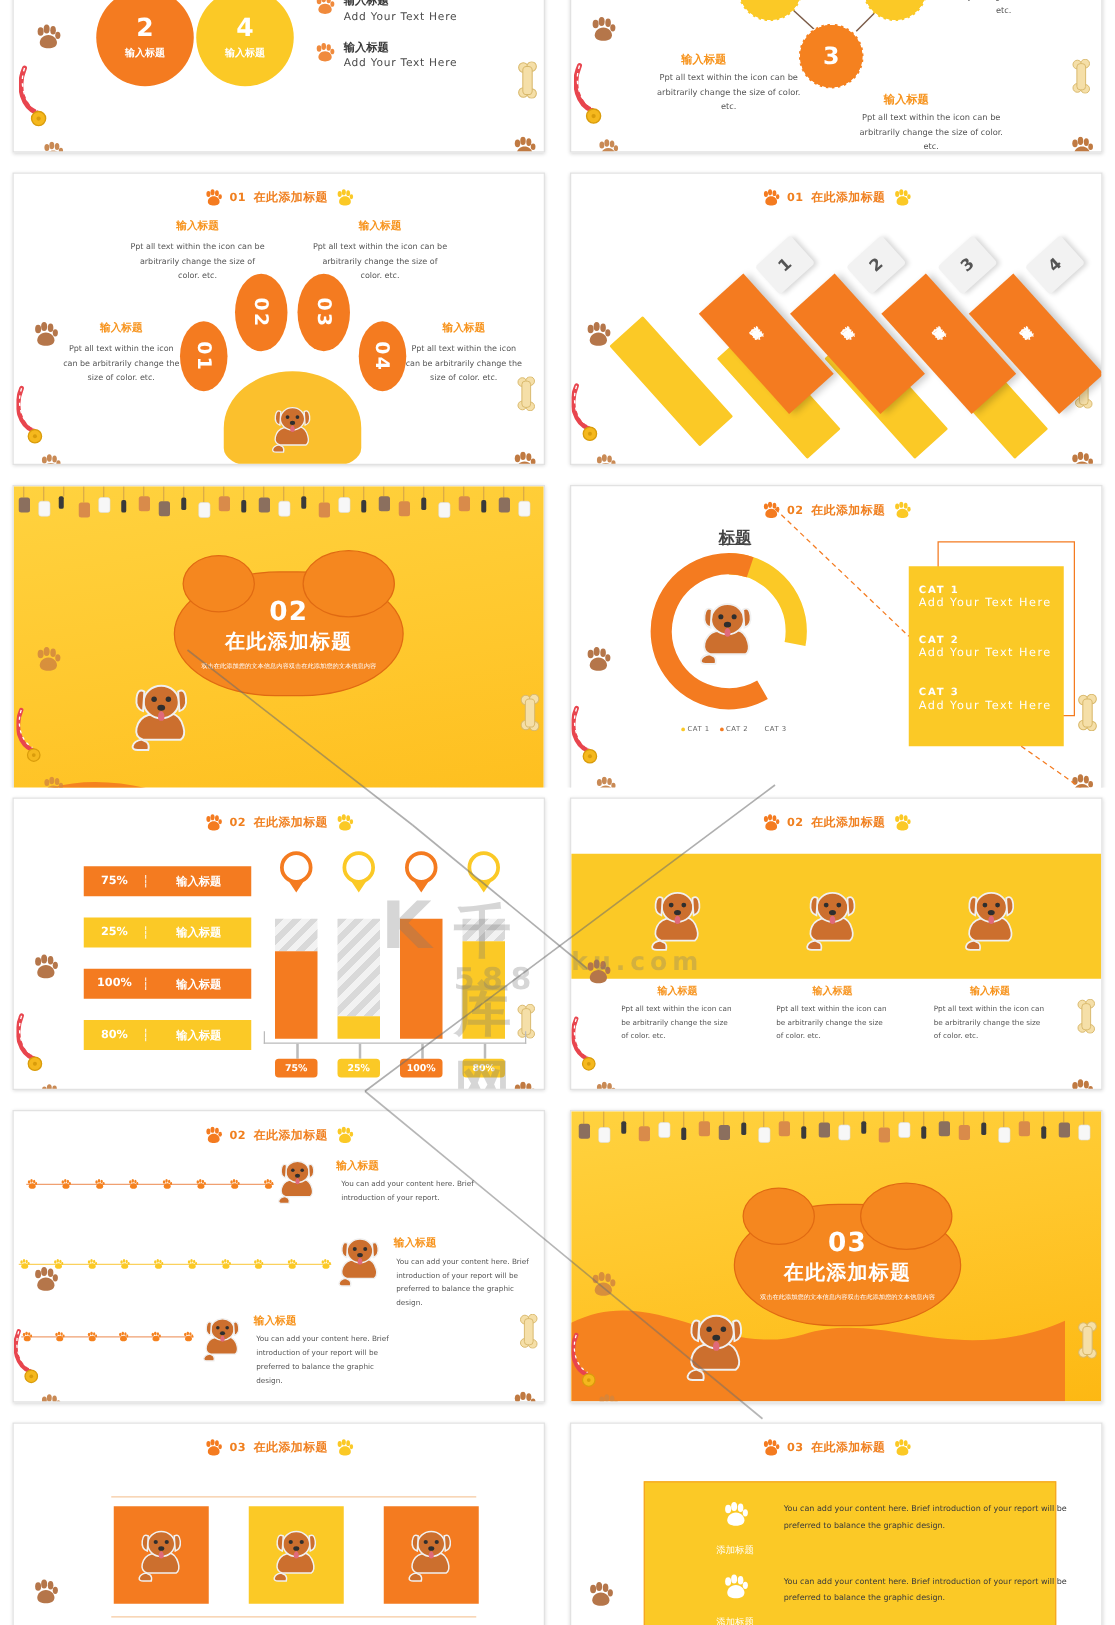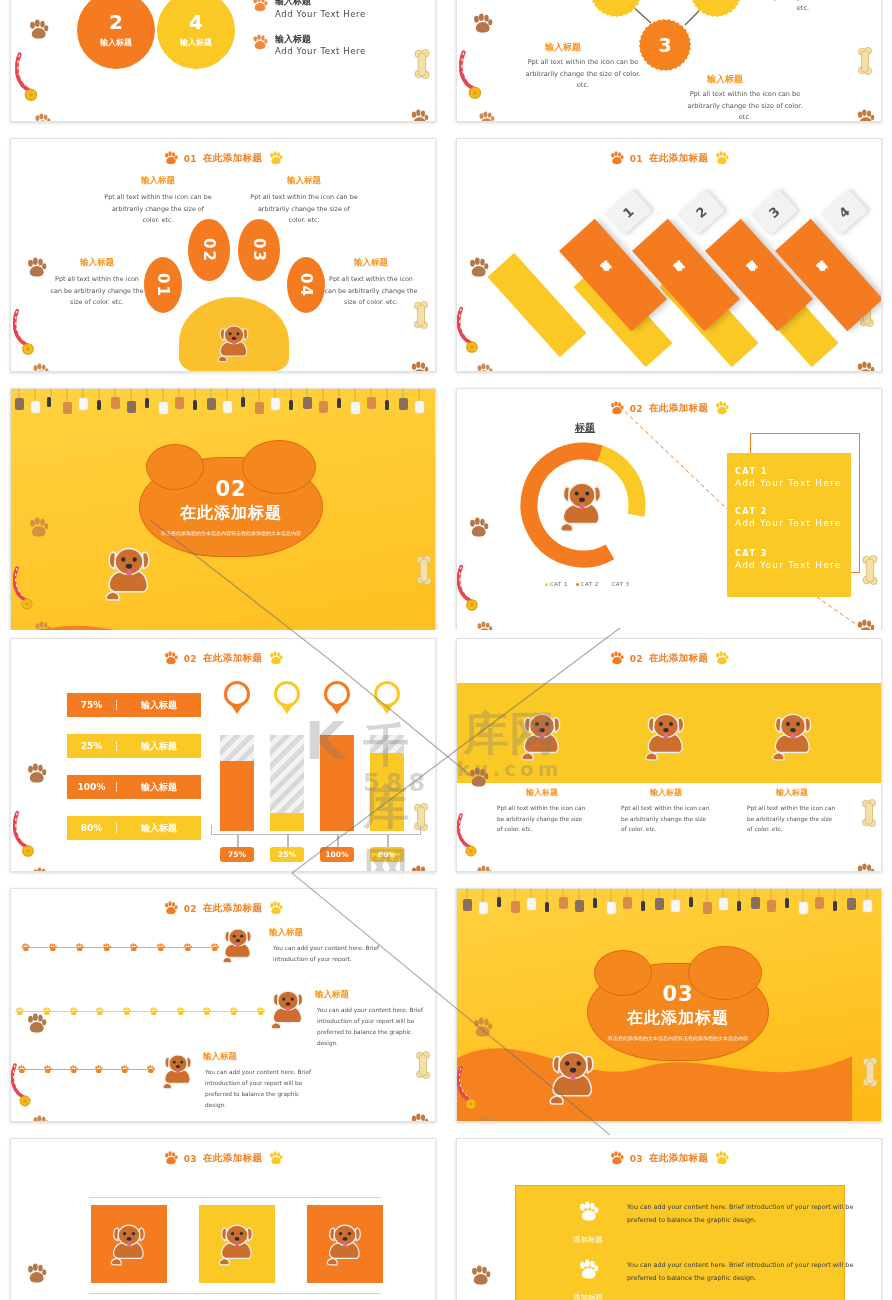--- a/index.html
+++ b/index.html
@@ -128,21 +128,21 @@
   }
   .cloud .cn { font-size:21px; font-weight:bold; letter-spacing:1px; }
   .cloud .ct { font-size:16px; font-weight:bold; margin-top:2px; letter-spacing:1px; }
   .cloud .cs { font-size:5px; margin-top:5px; line-height:1.7; width:140px; }
   .cloud::before, .cloud::after{
     content:""; position:absolute; background:#F5871F;
     border:1.5px solid #E06A12; border-radius:50%;
   }
   .cloud::before { width:56px; height:44px; left:6px; top:-14px; }
   .cloud::after  { width:72px; height:52px; right:6px; top:-18px; }
-  .d-title { position:absolute; font-size:10px; font-weight:bold; color:#444;text-decoration:underline; }
+  .d-title { position:absolute; font-size:13px; font-weight:bold; color:#444;text-decoration:underline; }
   .d-legend { position:absolute; display:flex; gap:8px; font-size:5.5px; color:#666; letter-spacing:.4px; }
   .d-legend i { display:inline-block; width:3px;height:3px;border-radius:50%;margin-right:2px; vertical-align:middle;}
   .d-panel { position:absolute; background:#FBC926; }
   .d-outline { position:absolute; border:1px solid #F47B20; }
   .d-item .k { color:#fff; font-size:8px; font-weight:bold; letter-spacing:1.5px; }
   .d-item .v { color:#fff; font-size:9px; letter-spacing:1.2px; margin-top:2px; }
   .d-item { position:absolute; }
 
   
   .pctrow { position:absolute; height:24px; display:flex; align-items:center; }
@@ -831,21 +831,20 @@
             <use href="#ic-paw"></use>
           </svg>
         </div>
       <div class="collar" style="left:0px;top:172px;"><svg viewBox="0 0 60 96" width="30" height="50">
             <use href="#ic-collar"></use>
           </svg></div>
       <div class="bone" style="right:2px;top:160px;"><svg viewBox="0 0 40 72" width="16" height="28">
             <use href="#ic-bone"></use>
           </svg></div>
 
-      <div class="wm" style="left:6px;top:64px;font-size:46px;">库网</div>
       <div class="wm" style="left:0px;top:118px;font-size:20px;letter-spacing:4px;">ku.com</div>
     </div>
   </div>
 
   <div class="cell">
     <div class="slide">
       <div class="sl-header">
         <span class="hp" style="fill:#F47B20;"><svg viewBox="0 0 64 64">
               <use href="#ic-paw"></use>
             </svg></span>

